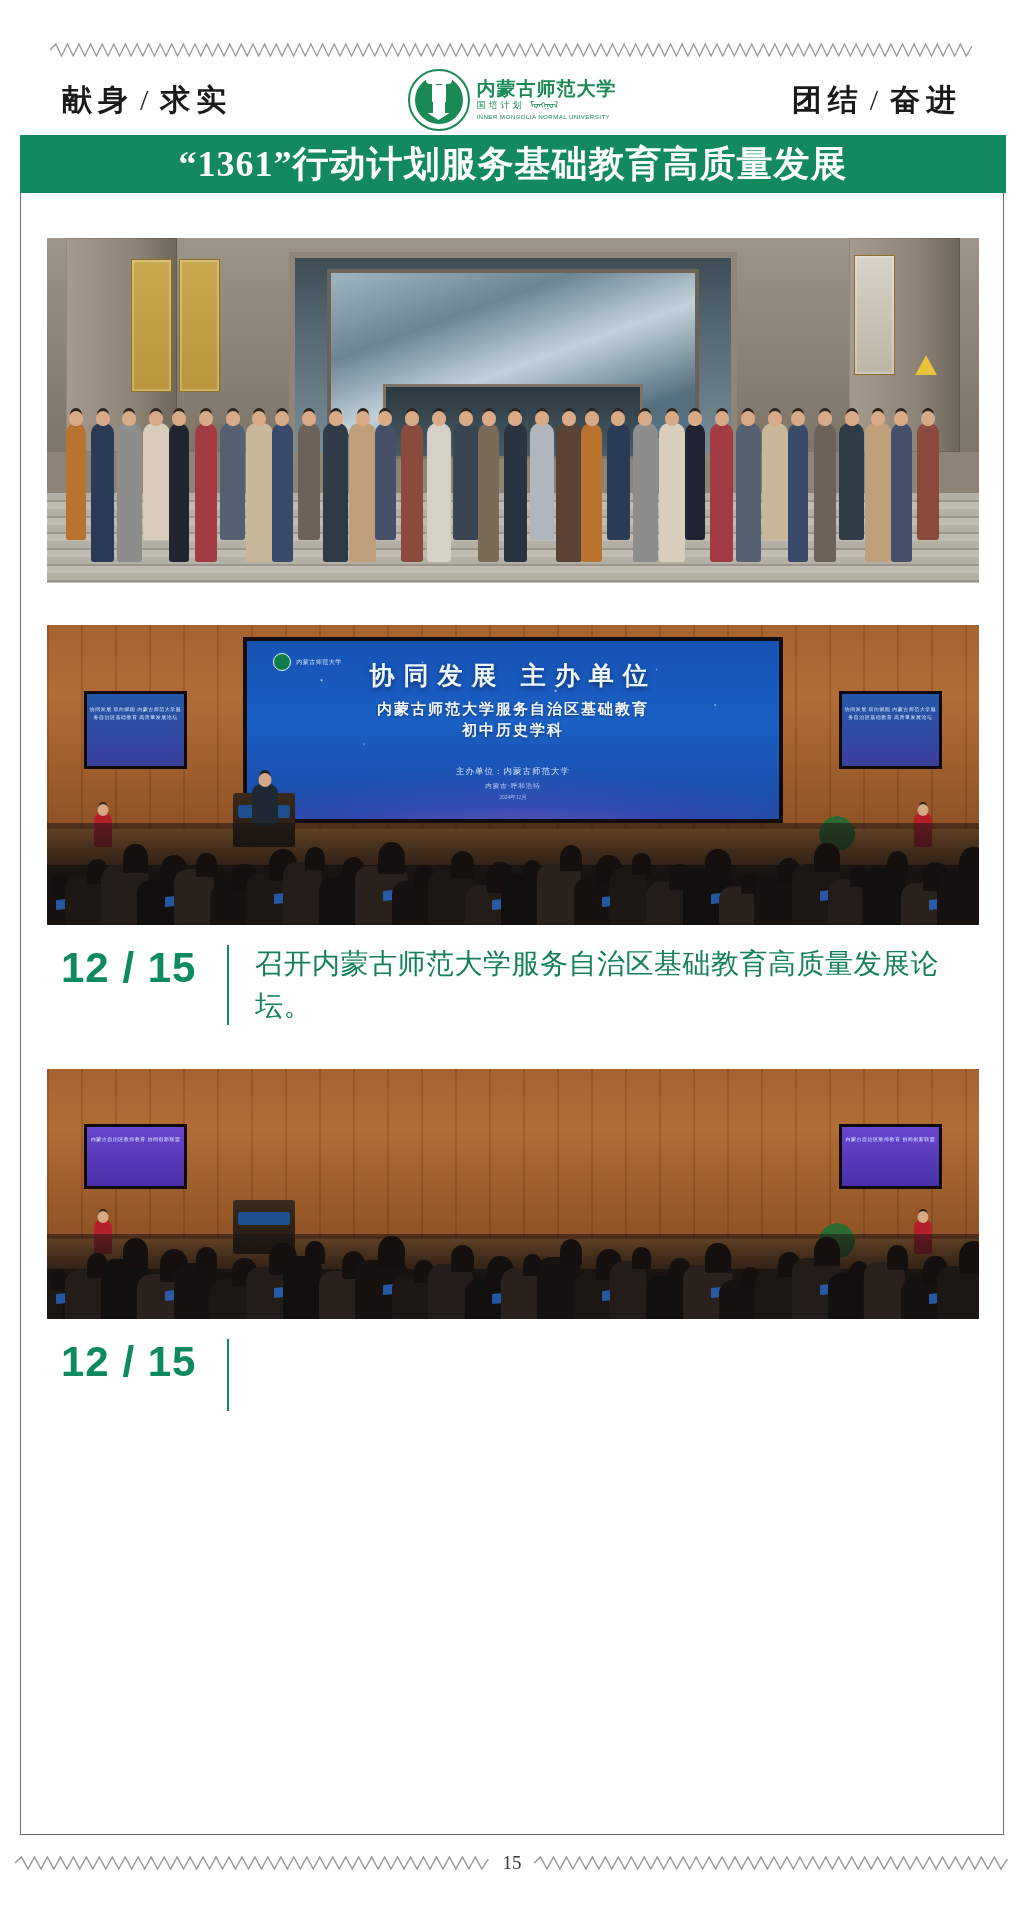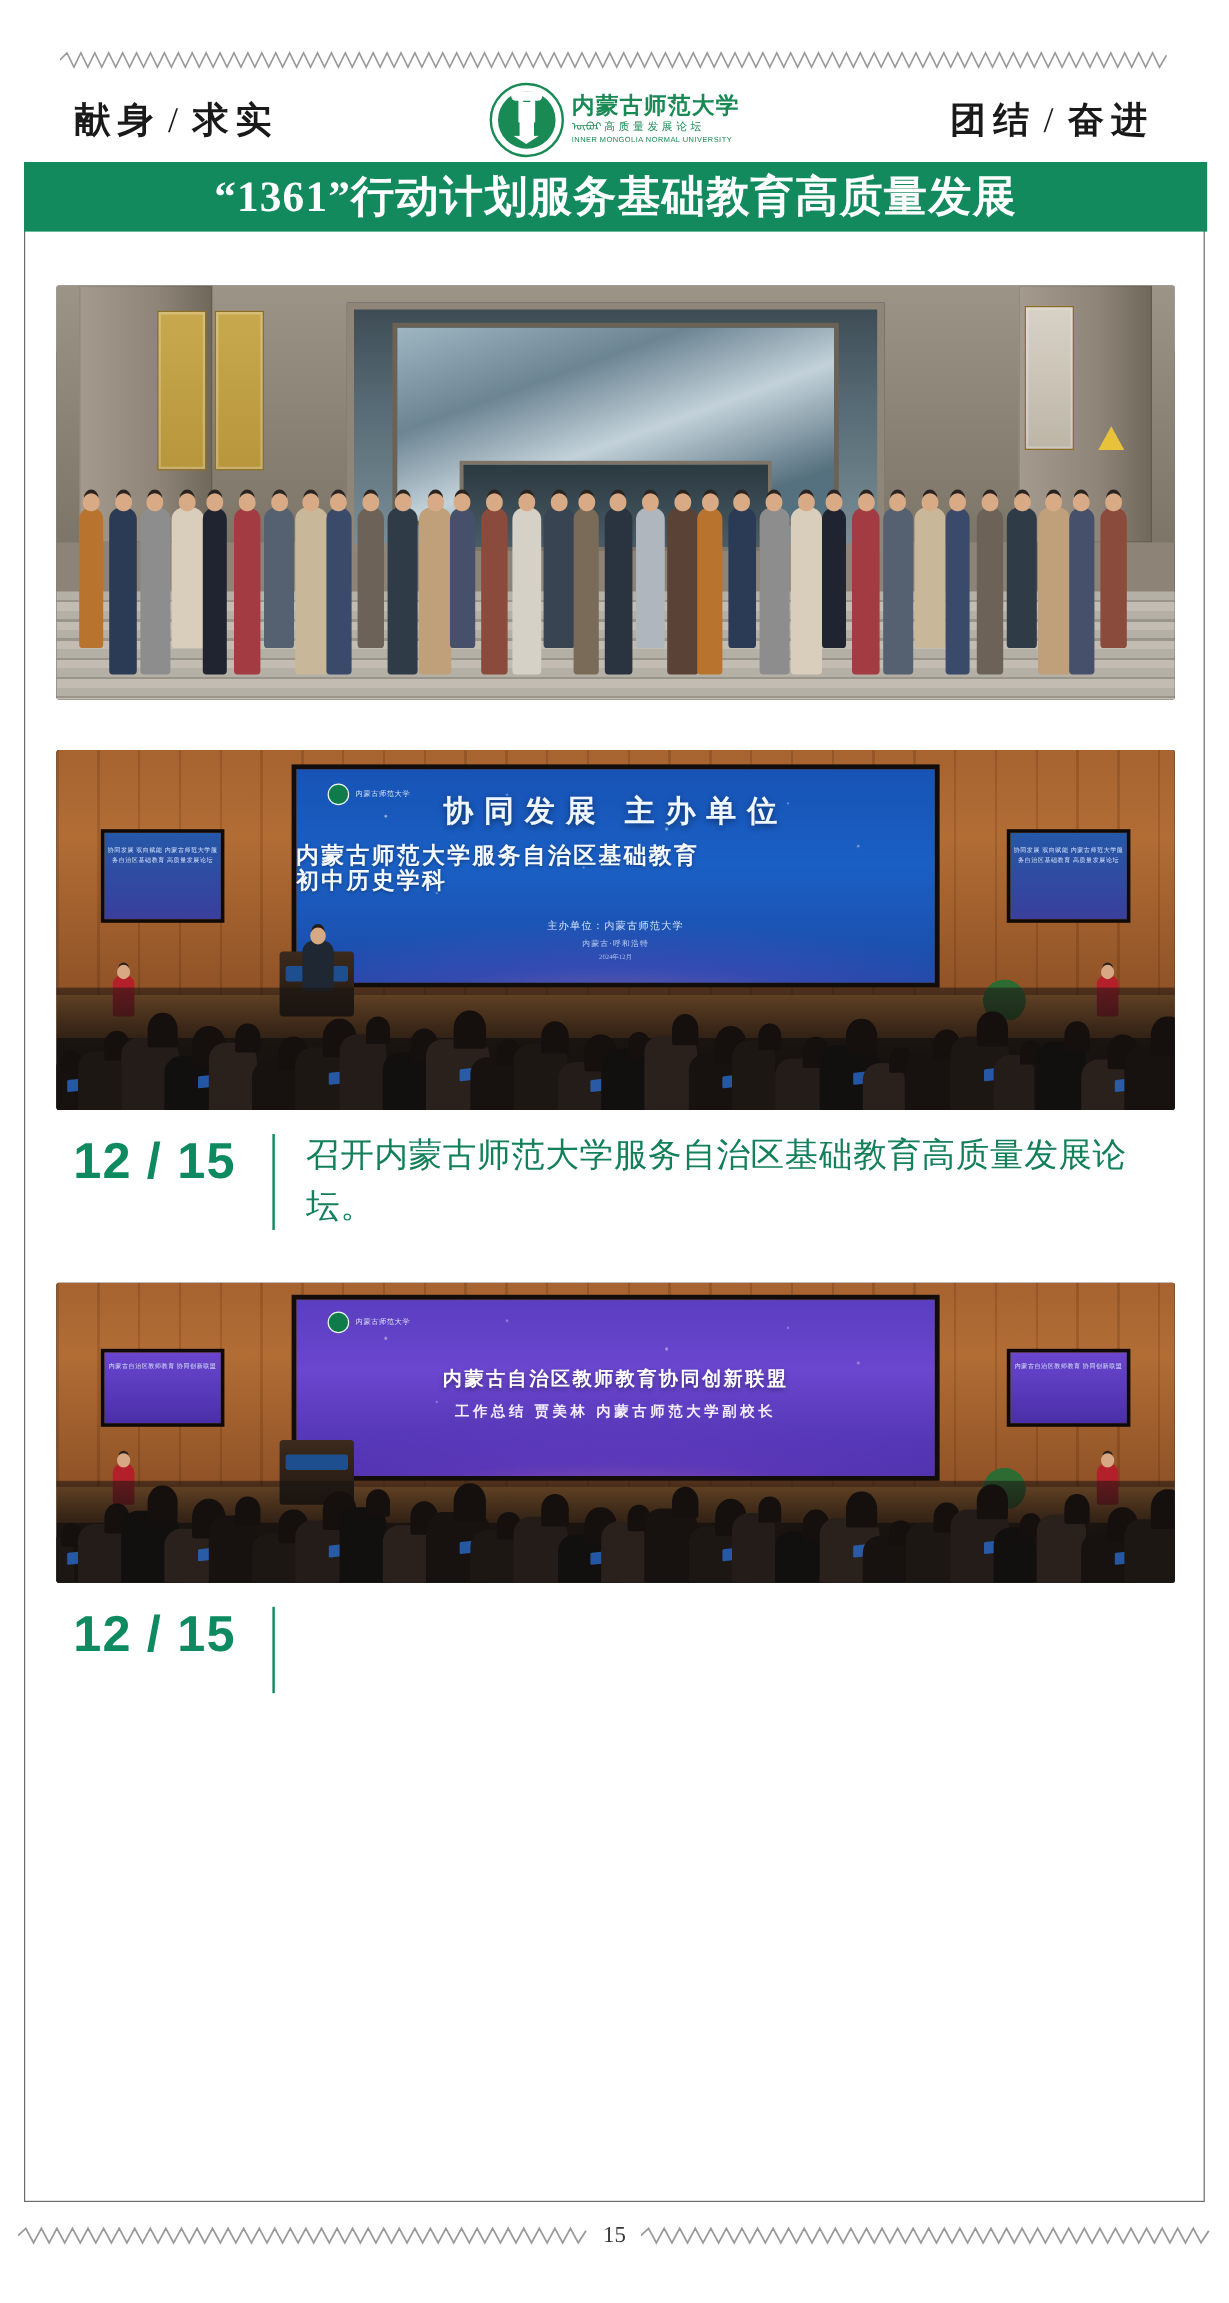--- a/index.html
+++ b/index.html
@@ -314,23 +314,23 @@
     color:#eaf3ff; font-size:6px; line-height:1.35; letter-spacing:.5px; opacity:.9;
   }
   .screen-title-cn {
     position:absolute; left:0; right:0; top:10%;
     text-align:center; color:#eef6ff;
     font-size:25px; font-weight:700; letter-spacing:9px;
     font-family:"Liberation Serif","DejaVu Serif",serif;
     text-shadow:0 2px 5px rgba(0,0,0,.45);
   }
   .screen-sub1, .screen-sub2 {
-    position:absolute; left:0; right:0; 
+    position:absolute; left:0; right:0; text-align:center;
     color:#f4f9ff; font-weight:700; letter-spacing:2px;
-    font-size:19px; font-family:Liberation Sans, sans-serif;
+    font-size:15px; font-family:Liberation Sans, sans-serif;
     text-shadow:0 1px 3px rgba(0,0,0,.4);
   }
   .screen-sub1 { top:33%; }
   .screen-sub2 { top:45%; }
   .screen-host, .screen-place {
     position:absolute; left:0; right:0; text-align:center;
     color:#dfeaff; font-size:8.5px; letter-spacing:1px; opacity:.95;
   }
   .screen-host { top:70%; }
   .screen-place { top:79%; font-size:6.5px; opacity:.8; }
@@ -434,21 +434,21 @@
     <div class="motto">
       <span>献身</span><span class="slash">/</span><span>求实</span>
     </div>
 
     <div class="logo-block">
       <div class="logo-seal">
         <div class="glyph"></div>
       </div>
       <div class="logo-text">
         <span class="logo-cn">内蒙古师范大学</span>
-        <span class="logo-mn">ᠥᠪᠥᠷ 高质量发展论坛</span>
+        <span class="logo-mn">国培计划 ᠮᠣᠩᠭᠣᠯ</span>
         <span class="logo-en">INNER MONGOLIA NORMAL UNIVERSITY</span>
       </div>
     </div>
 
     <div class="motto">
       <span>团结</span><span class="slash">/</span><span>奋进</span>
     </div>
 
   </div>
 </div>
@@ -719,29 +719,20 @@
 
           <div class="side-screen l purple">
             <div class="ss-t">内蒙古自治区教师教育
 协同创新联盟</div>
           </div>
           <div class="side-screen r purple">
             <div class="ss-t">内蒙古自治区教师教育
 协同创新联盟</div>
           </div>
 
-          <div class="screen purple">
-            <div class="screen-stars"></div>
-            <div class="screen-logo">
-              <div class="seal"></div>
-              <div class="sl-txt">内蒙古师范大学</div>
-            </div>
-            <div class="screen-main">内蒙古自治区教师教育协同创新联盟</div>
-            <div class="screen-line2">工作总结  贾美林  内蒙古师范大学副校长</div>
-          </div>
 
           <div class="podium">
               <div class="pd-plate"></div>
             </div>
           <div class="plant"></div>
           <div class="redfig l">
               <div class="head"></div>
             </div>
           <div class="redfig r">
               <div class="head"></div>

